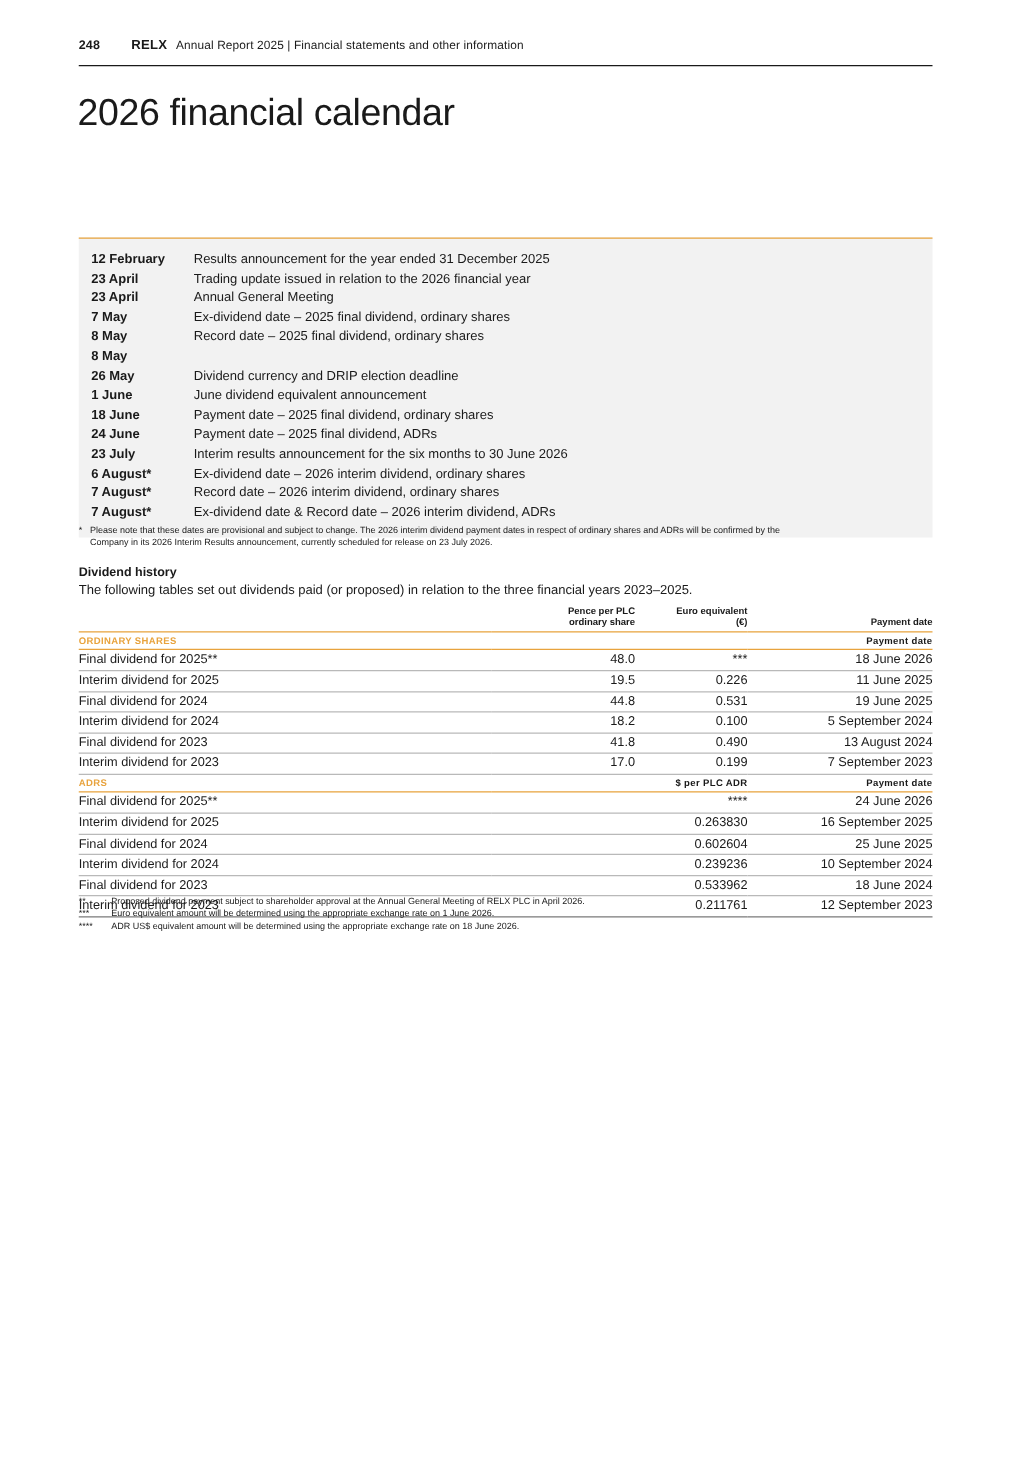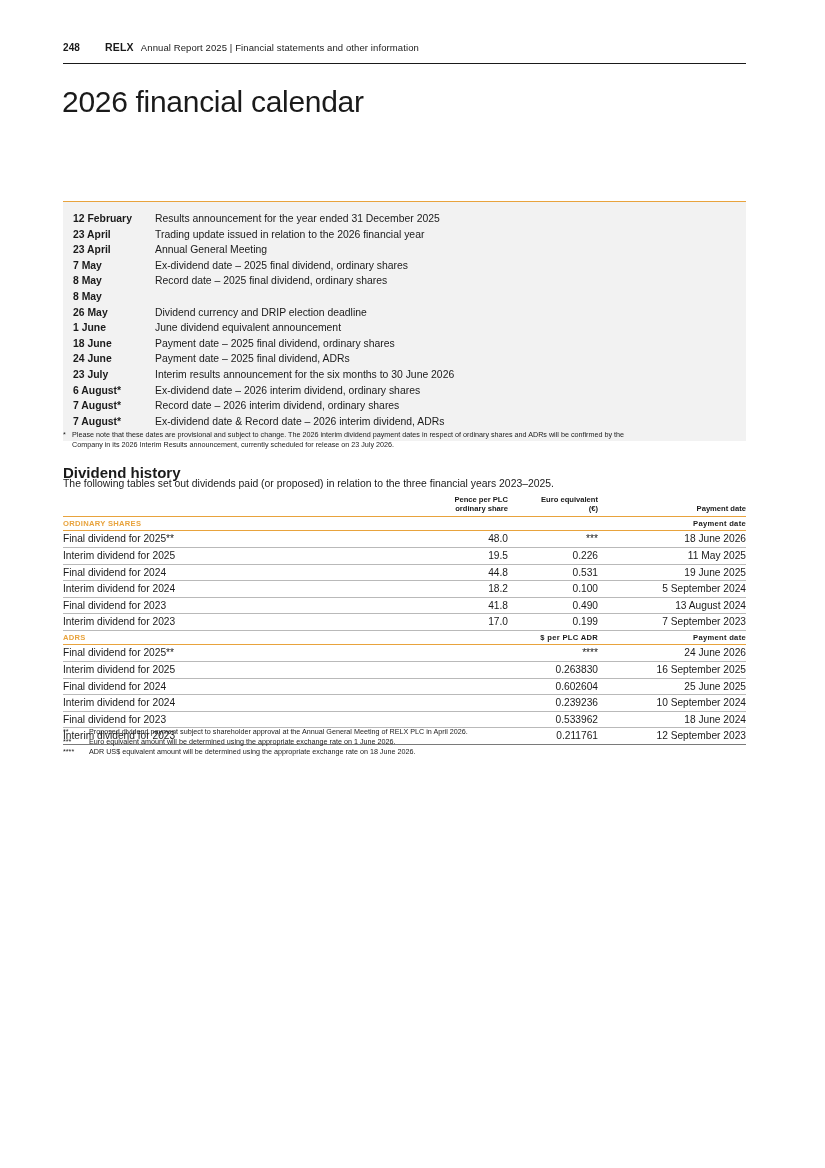--- a/index.html
+++ b/index.html
@@ -13,21 +13,20 @@
     font-family: "Liberation Sans", sans-serif;
     color: #1a1a1a;
     position: relative;
     overflow: hidden;
   }
   .page {
     position: absolute;
     left: 0; top: 0;
     width: 825px;
     height: 964px;
-    margin-top: 11px;
   }
 
   
   .header {
     position: absolute;
     left: 63px;
     top: 30px;
     width: 683px;
     display: flex;
     align-items: baseline;
@@ -111,21 +110,21 @@
     display: inline-block;
     width: 9px;
   }
   .cal-note .l2 { padding-left: 9px; display:block; }
 
   
   .dh-title {
     position: absolute;
     left: 63px;
     top: 453px;
-    font-size: 15px;
+    font-size: 10px;
     font-weight: 700;
   }
   .dh-sub {
     position: absolute;
     left: 63px;
     top: 467px;
     font-size: 10.4px;
   }
 
   .tbl {
@@ -304,21 +303,21 @@
     <tr class="drow">
       <td>Final dividend for 2025**</td>
       <td class="r">48.0</td>
       <td class="r">***</td>
       <td class="r">18 June 2026</td>
     </tr>
     <tr class="drow">
       <td>Interim dividend for 2025</td>
       <td class="r">19.5</td>
       <td class="r">0.226</td>
-      <td class="r">11 May 2025</td>
+      <td class="r">11 June 2025</td>
     </tr>
     <tr class="drow">
       <td>Final dividend for 2024</td>
       <td class="r">44.8</td>
       <td class="r">0.531</td>
       <td class="r">19 June 2025</td>
     </tr>
     <tr class="drow">
       <td>Interim dividend for 2024</td>
       <td class="r">18.2</td>

